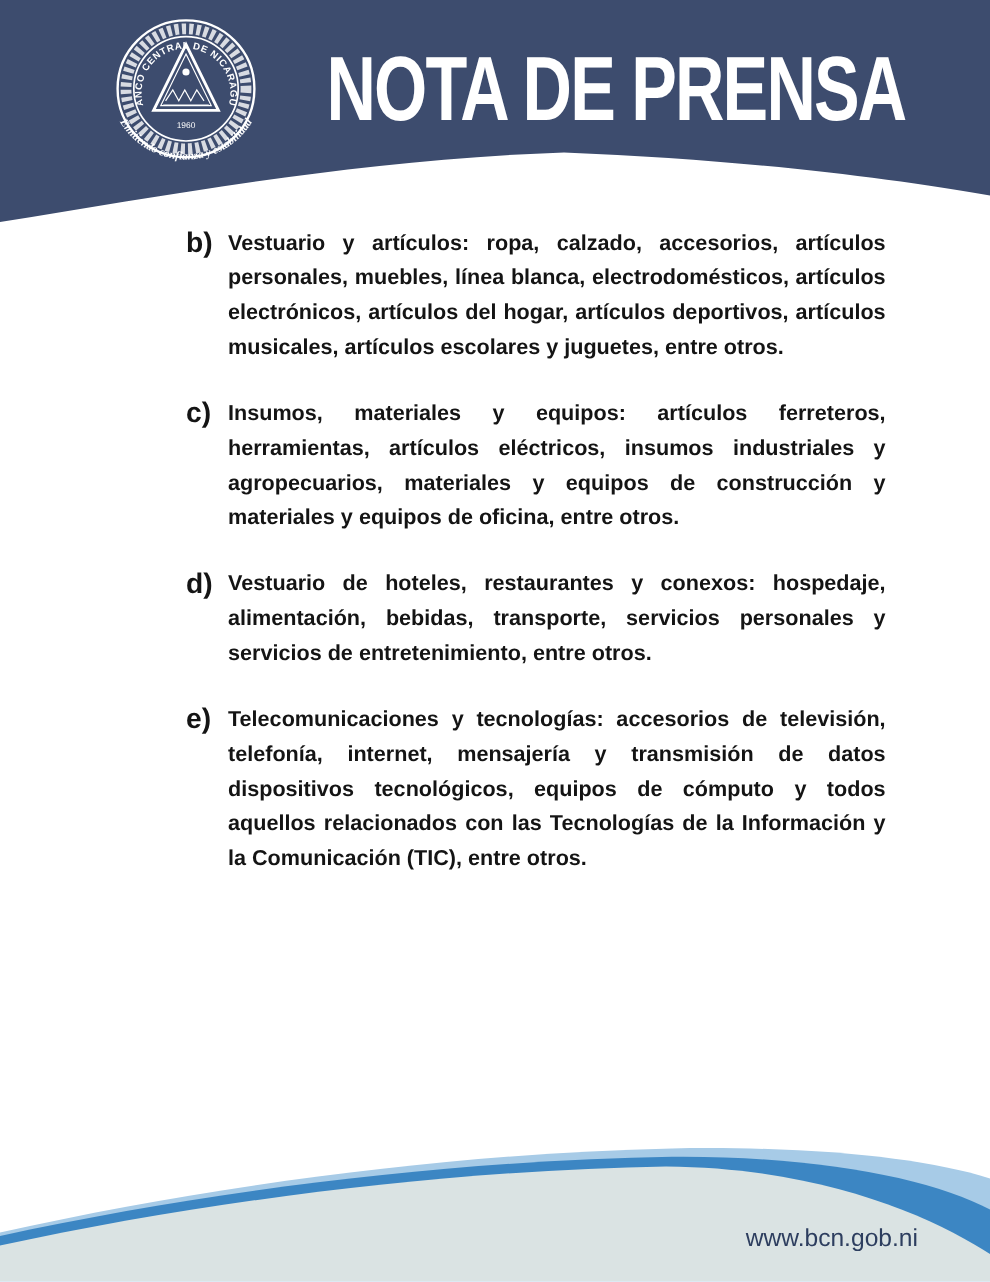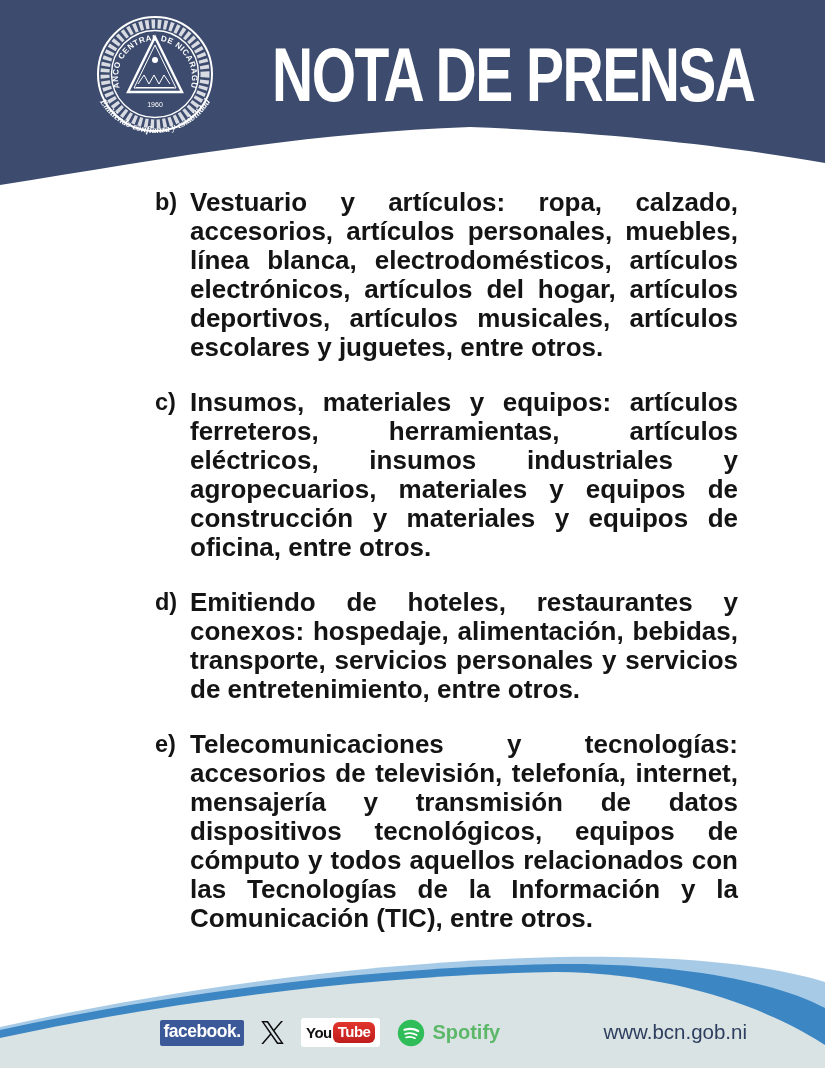--- a/index.html
+++ b/index.html
@@ -38,21 +38,21 @@
   }
   .item { display: flex; margin-bottom: 26px; }
   .marker {
     flex: 0 0 35px;
     font-size: 23.5px;
     line-height: 29px;
     font-weight: bold;
   }
   .itext {
     flex: 1;
-    font-size: 26px;
+    font-size: 18px;
     line-height: 29px;
     font-weight: bold;
     text-align: justify;
   }
 
   
   .footer { position: absolute; left: 0; bottom: 0; width: 825px; height: 143px; }
   .footer-svg { position: absolute; left: 0; bottom: 0; }
 
   .social-row {
@@ -97,21 +97,21 @@
     font-size: 15px;
     letter-spacing: -0.5px;
     border-radius: 6px;
     padding: 1px 5px 3px 5px;
   }
   .spotify { display: inline-flex; align-items: center; gap: 7px; cursor: pointer; }
   .spotify-label { color: #5CB769; font-weight: bold; font-size: 20px; letter-spacing: 0; }
 
   .website {
     position: absolute;
-    right: 78px;
+    right: 60px;
     bottom: 24px;
     color: #2D3E5F;
     font-size: 20.5px;
     cursor: pointer;
   }
 </style>
 </head>
 <body>
 
 <div class="header">
@@ -156,57 +156,33 @@
   <div class="item">
     <span class="marker">b)</span>
     <p class="itext">Vestuario y artículos: ropa, calzado, accesorios, artículos personales, muebles, línea blanca, electrodomésticos, artículos electrónicos, artículos del hogar, artículos deportivos, artículos musicales, artículos escolares y juguetes, entre otros.</p>
   </div>
   <div class="item">
     <span class="marker">c)</span>
     <p class="itext">Insumos, materiales y equipos: artículos ferreteros, herramientas, artículos eléctricos, insumos industriales y agropecuarios, materiales y equipos de construcción y materiales y equipos de oficina, entre otros.</p>
   </div>
   <div class="item">
     <span class="marker">d)</span>
-    <p class="itext">Emitiendo de hoteles, restaurantes y conexos: hospedaje, alimentación, bebidas, transporte, servicios personales y servicios de entretenimiento, entre otros.</p>
+    <p class="itext">Vestuario de hoteles, restaurantes y conexos: hospedaje, alimentación, bebidas, transporte, servicios personales y servicios de entretenimiento, entre otros.</p>
   </div>
   <div class="item">
     <span class="marker">e)</span>
     <p class="itext">Telecomunicaciones y tecnologías: accesorios de televisión, telefonía, internet, mensajería y transmisión de datos dispositivos tecnológicos, equipos de cómputo y todos aquellos relacionados con las Tecnologías de la Información y la Comunicación (TIC), entre otros.</p>
   </div>
 </main>
 
 <div class="footer">
   <svg class="footer-svg" width="825" height="143" viewBox="0 0 825 143" aria-hidden="true">
 
     <path d="M0,102 C180,62 380,36 560,32 C680,30 770,40 825,57 L825,143 L0,143 Z" fill="#A7CBE7"></path>
 
     <path d="M0,105 C180,66 380,42 560,39 C685,38 778,58 825,83 L825,143 L0,143 Z" fill="#3C86C3"></path>
 
     <path d="M0,113 C180,74 380,50 555,47 C690,48 782,92 825,120 L825,143 L0,143 Z" fill="#DAE3E3"></path>
   </svg>
 
-  <div class="social-row">
-    <span class="fb-badge">facebook.</span>
-
-    <span class="x-logo">
-      <svg width="23" height="23" viewBox="0 0 1200 1227" aria-hidden="true">
-        <path fill="#0b0b0b" d="M714.163 519.284 1160.89 0h-105.86L667.137 450.887 357.328 0H0l468.492 681.821L0 1226.37h105.866l409.625-476.152 327.181 476.152H1200L714.163 519.284Zm-144.998 168.544-47.468-67.894L143.99 79.694h162.604l304.797 435.991 47.468 67.894 396.2 566.721H892.455L569.165 687.828Z"></path>
-      </svg>
-    </span>
-
-    <span class="yt-badge">
-      <span class="yt-you">You</span>
-      <span class="yt-tube">Tube</span>
-    </span>
-
-    <span class="spotify">
-      <svg width="28" height="28" viewBox="0 0 28 28" aria-hidden="true">
-        <circle cx="14" cy="14" r="13.2" fill="#2EBD59"></circle>
-        <path d="M7.5,10.8 C12,9.4 17.7,9.9 21.2,12" fill="none" stroke="#ffffff" stroke-width="2.2" stroke-linecap="round"></path>
-        <path d="M8.2,14.8 C12,13.7 16.4,14.2 19.6,16" fill="none" stroke="#ffffff" stroke-width="1.9" stroke-linecap="round"></path>
-        <path d="M9,18.4 C12.1,17.5 15.5,17.9 18,19.3" fill="none" stroke="#ffffff" stroke-width="1.6" stroke-linecap="round"></path>
-      </svg>
-      <span class="spotify-label">Spotify</span>
-    </span>
-  </div>
 
   <div class="website">www.bcn.gob.ni</div>
 </div>
 
 </body></html>

